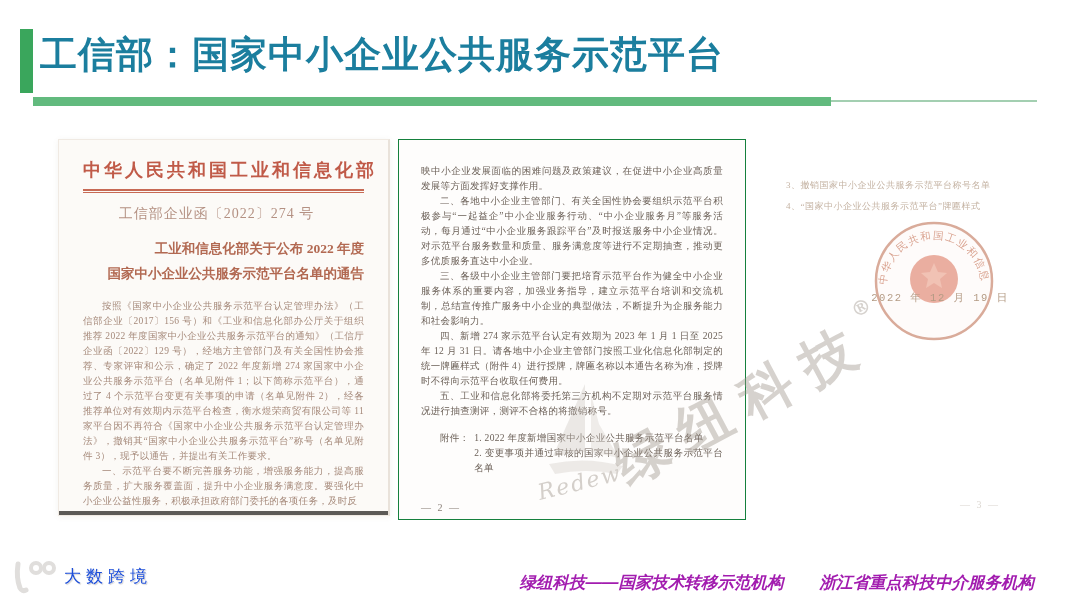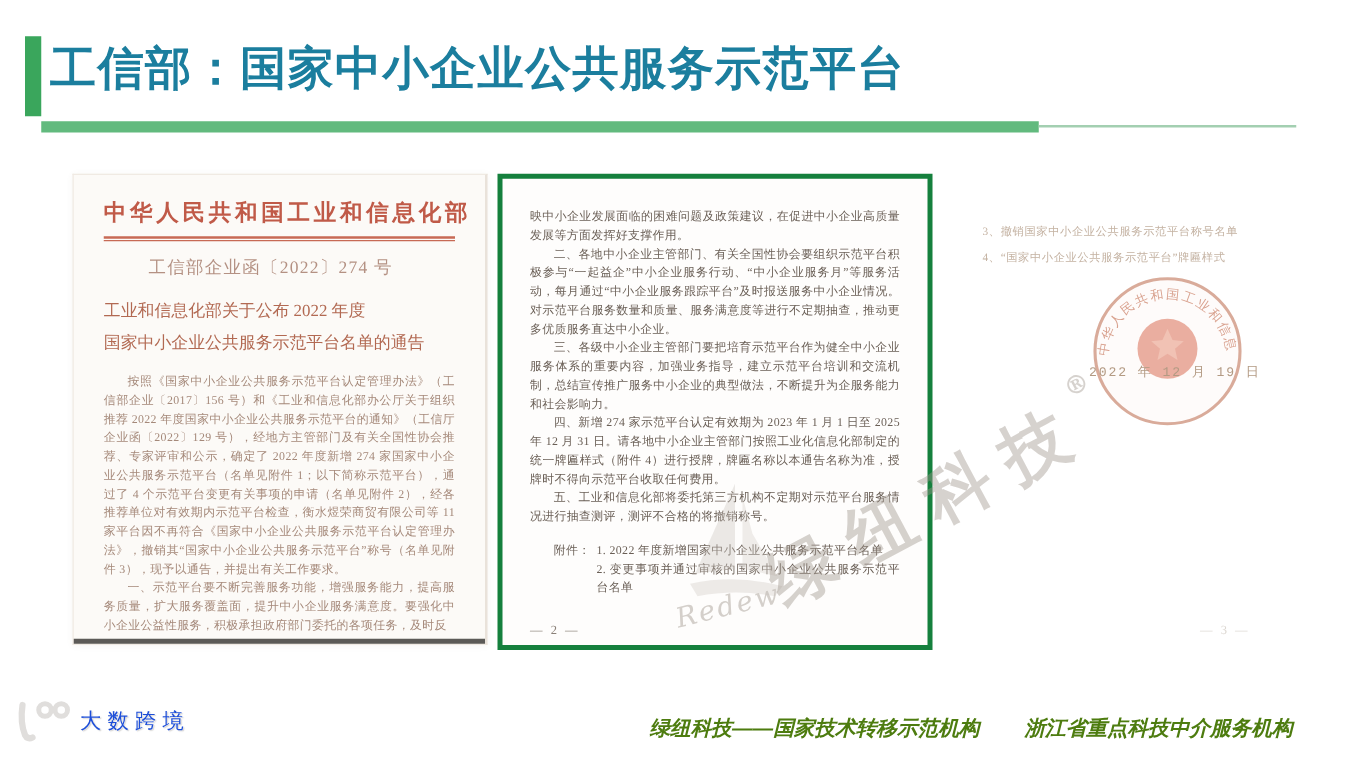--- a/index.html
+++ b/index.html
@@ -22,26 +22,26 @@
   .page-left{
     left:58px; width:332px; height:377px; background:#fcfaf7;
     border:1px solid #f0eae3; border-right:2px solid #e9e2da;
     box-shadow:0 1px 6px rgba(120,100,80,0.08);
     padding:12px 24px 0 24px;
   }
   .page-left .bottom-edge{ position:absolute; left:0; right:0; bottom:0; height:4px; background:#3f3d3b; opacity:.85; }
   .masthead{ text-align:center; color:#c05a48; font-weight:bold; font-size:18px; letter-spacing:3px; white-space:nowrap; margin-top:6px; }
   .masthead-rule{ margin-top:7px; border-top:2px solid #c76а55; border-top:2px solid #c76a55; border-bottom:1px solid #c76a55; height:4px; }
   .doc-number{ margin-top:12px; text-align:center; padding-right:14px; color:#b49183; font-size:14px; letter-spacing:1px; }
-  .doc-title{ margin-top:14px; text-align:left; color:#b26952; font-weight:normal; font-size:13.5px; line-height:1.85; }
+  .doc-title{ margin-top:14px; text-align:right; color:#b26952; font-weight:bold; font-size:13.5px; line-height:1.85; }
   .doc-body{ margin-top:12px; font-size:9.5px; line-height:15px; color:#a5897a; text-align:justify; letter-spacing:.3px; }
   .doc-body p.indent{ text-indent:2em; }
   .page-mid{
     left:398px; width:348px; height:381px; background:#fefdfc;
-    border:4px solid #15803d; padding:12px 22px 0 22px;
+    border:1px solid #15803d; padding:12px 22px 0 22px;
   }
   .page-mid .doc-body{ color:#6a5f56; }
   .attach{ margin-top:12px; font-size:9.5px; line-height:15px; color:#6a5f56; letter-spacing:.3px; }
   .attach-row{ display:flex; padding-left:2em; }
   .attach-label{ flex:none; width:3.6em; }
   .attach-item{ flex:1; text-align:justify; }
   .page-num{ position:absolute; font-size:10px; letter-spacing:2px; }
   .page-num-2{ left:22px; bottom:6px; color:#8a8078; }
   .page-num-3{ position:absolute; left:212px; top:360px; color:#dcd7d1; }
   .page-right{ left:748px; width:312px; height:381px; background:transparent; }
@@ -69,21 +69,21 @@
   }
 
   
   .footer-logo{ position:absolute; left:12px; top:558px; display:flex; align-items:center; gap:8px; }
   .footer-logo .logo-text{
     font-size:17px; font-weight:normal; letter-spacing:5px; color:#1d4ed8;
     text-shadow:0 0 1px #ffffff, 1px 1px 1px #cfcdcb;
   }
   .footer-right{
     position:absolute; right:46px; top:572px; display:flex; gap:36px;
-    font-weight:bold; font-style:italic; font-size:16.5px; color:#4d7c0f; white-space:nowrap;
+    font-weight:bold; font-style:italic; font-size:16.5px; color:#a21caf; white-space:nowrap;
   }
 </style>
 </head>
 <body>
 
 <div class="slide">
 
   <div class="accent-bar"></div>
   <div class="slide-title">工信部：国家中小企业公共服务示范平台</div>
   <div class="rule-thick"></div>

